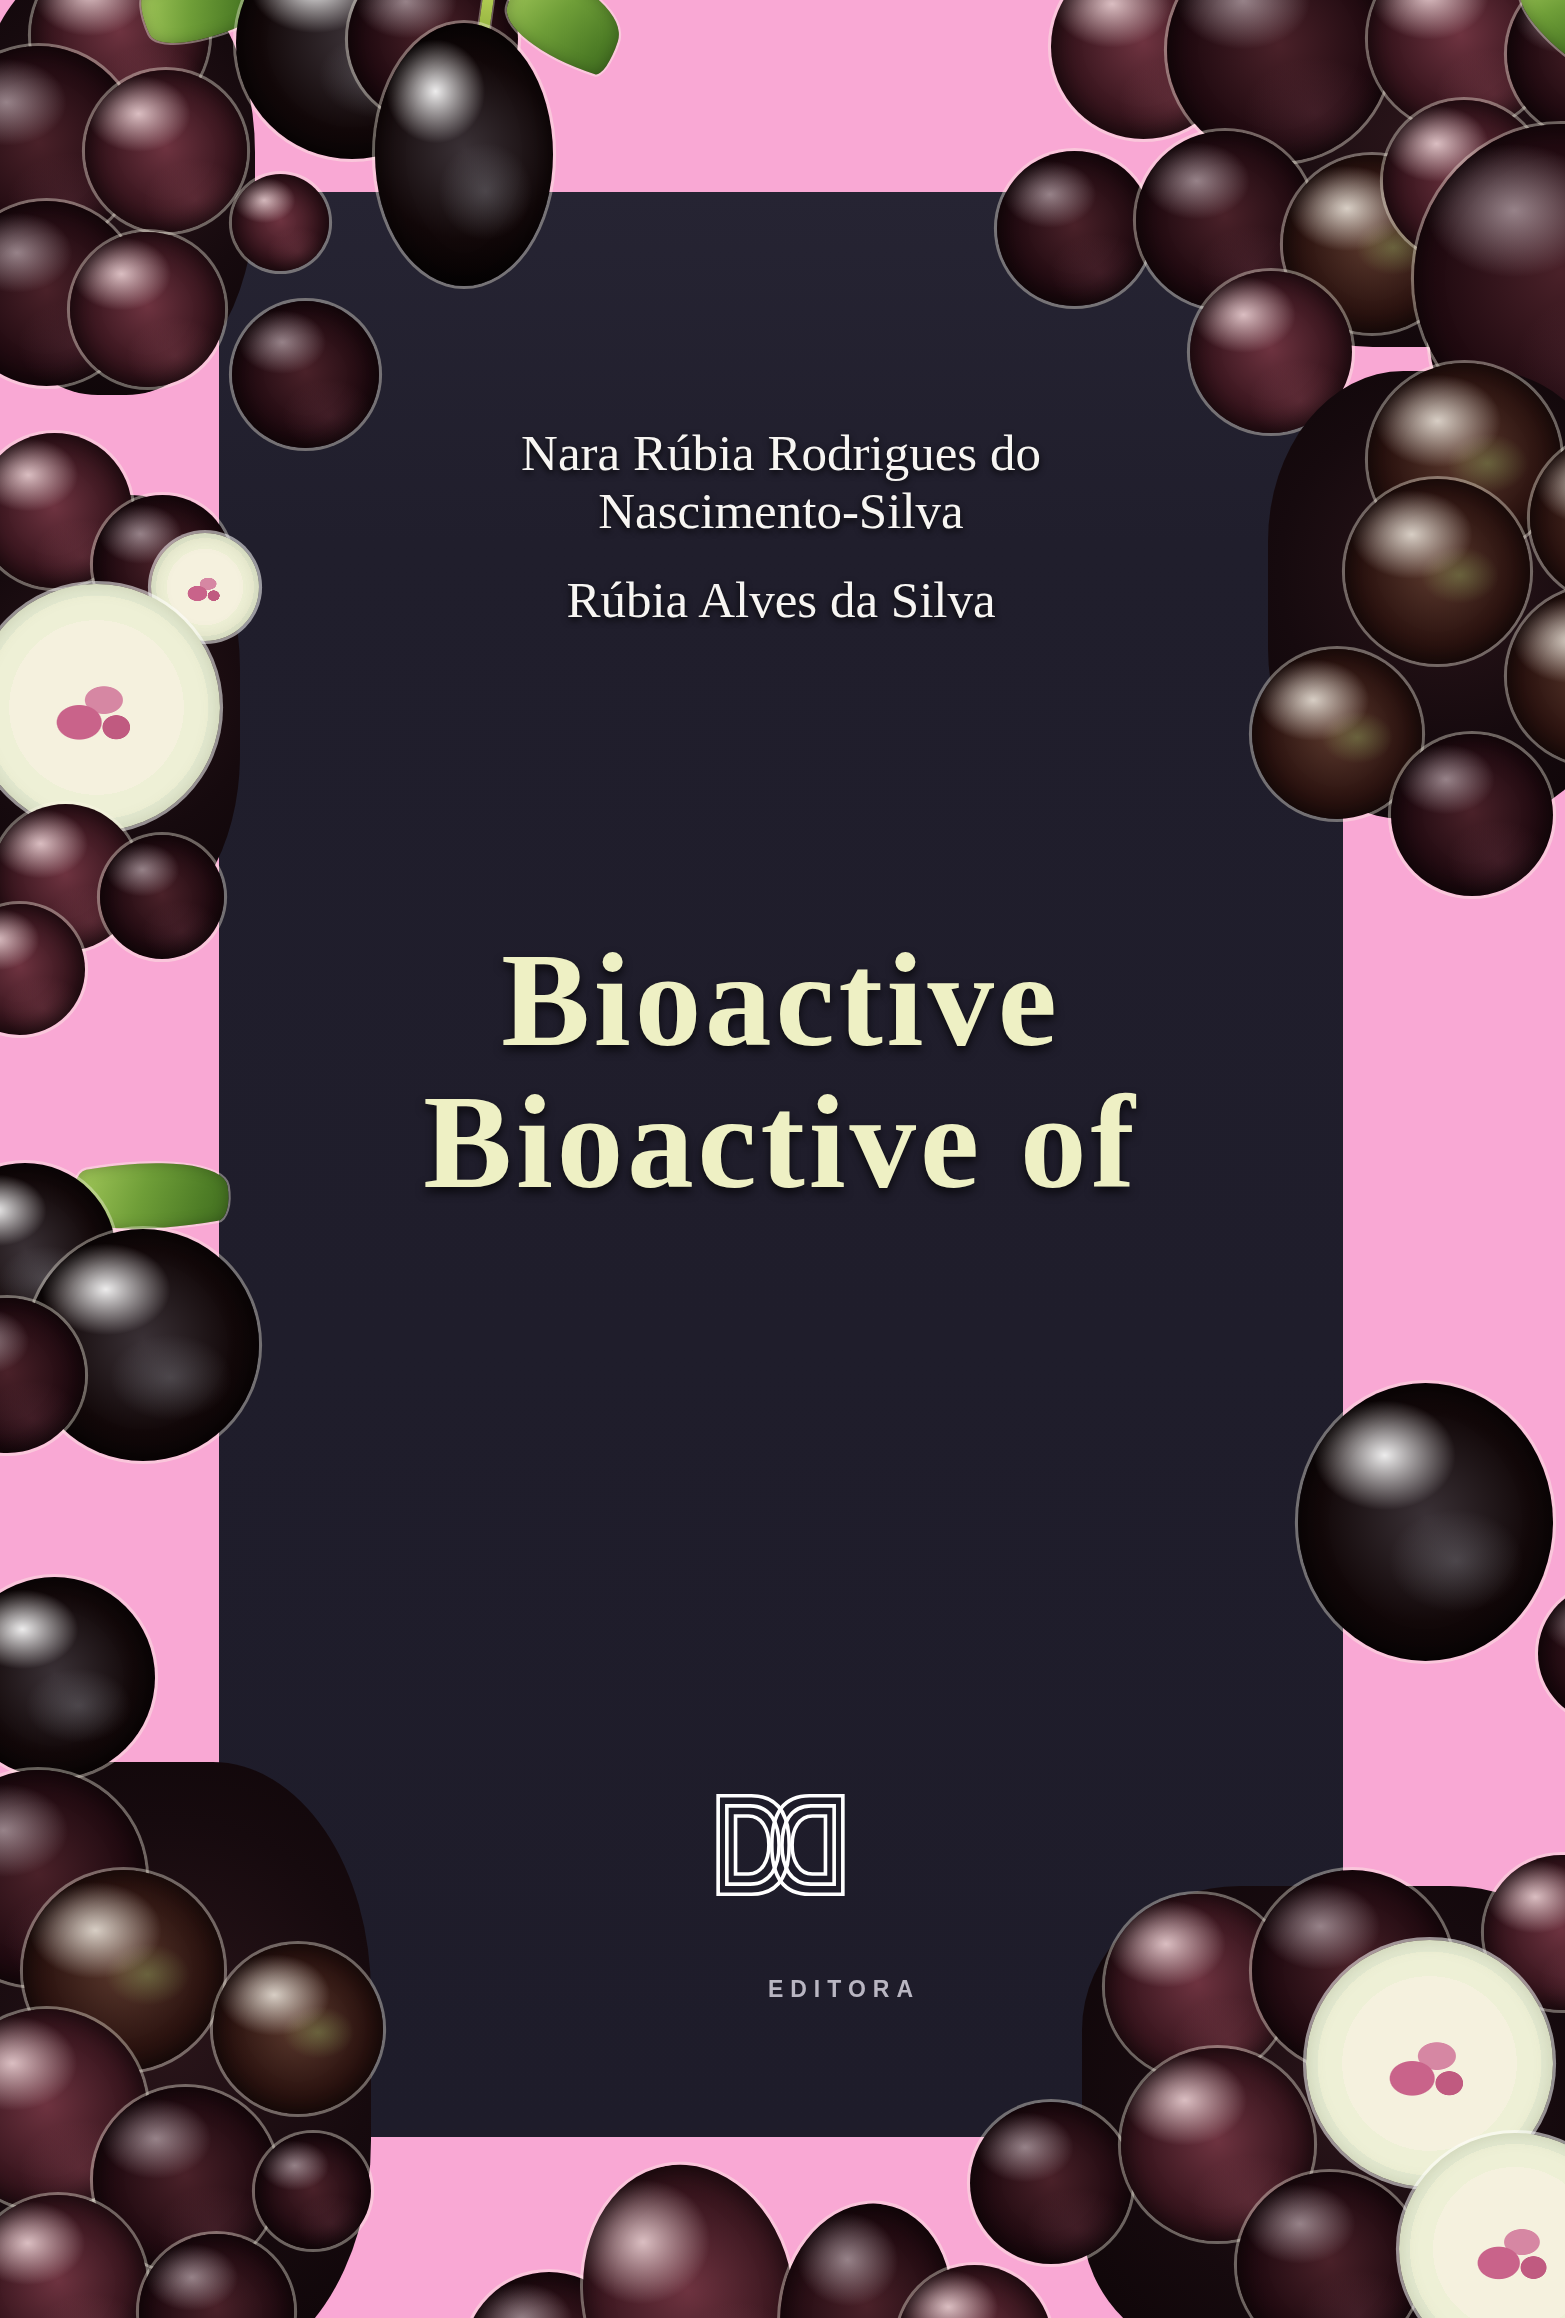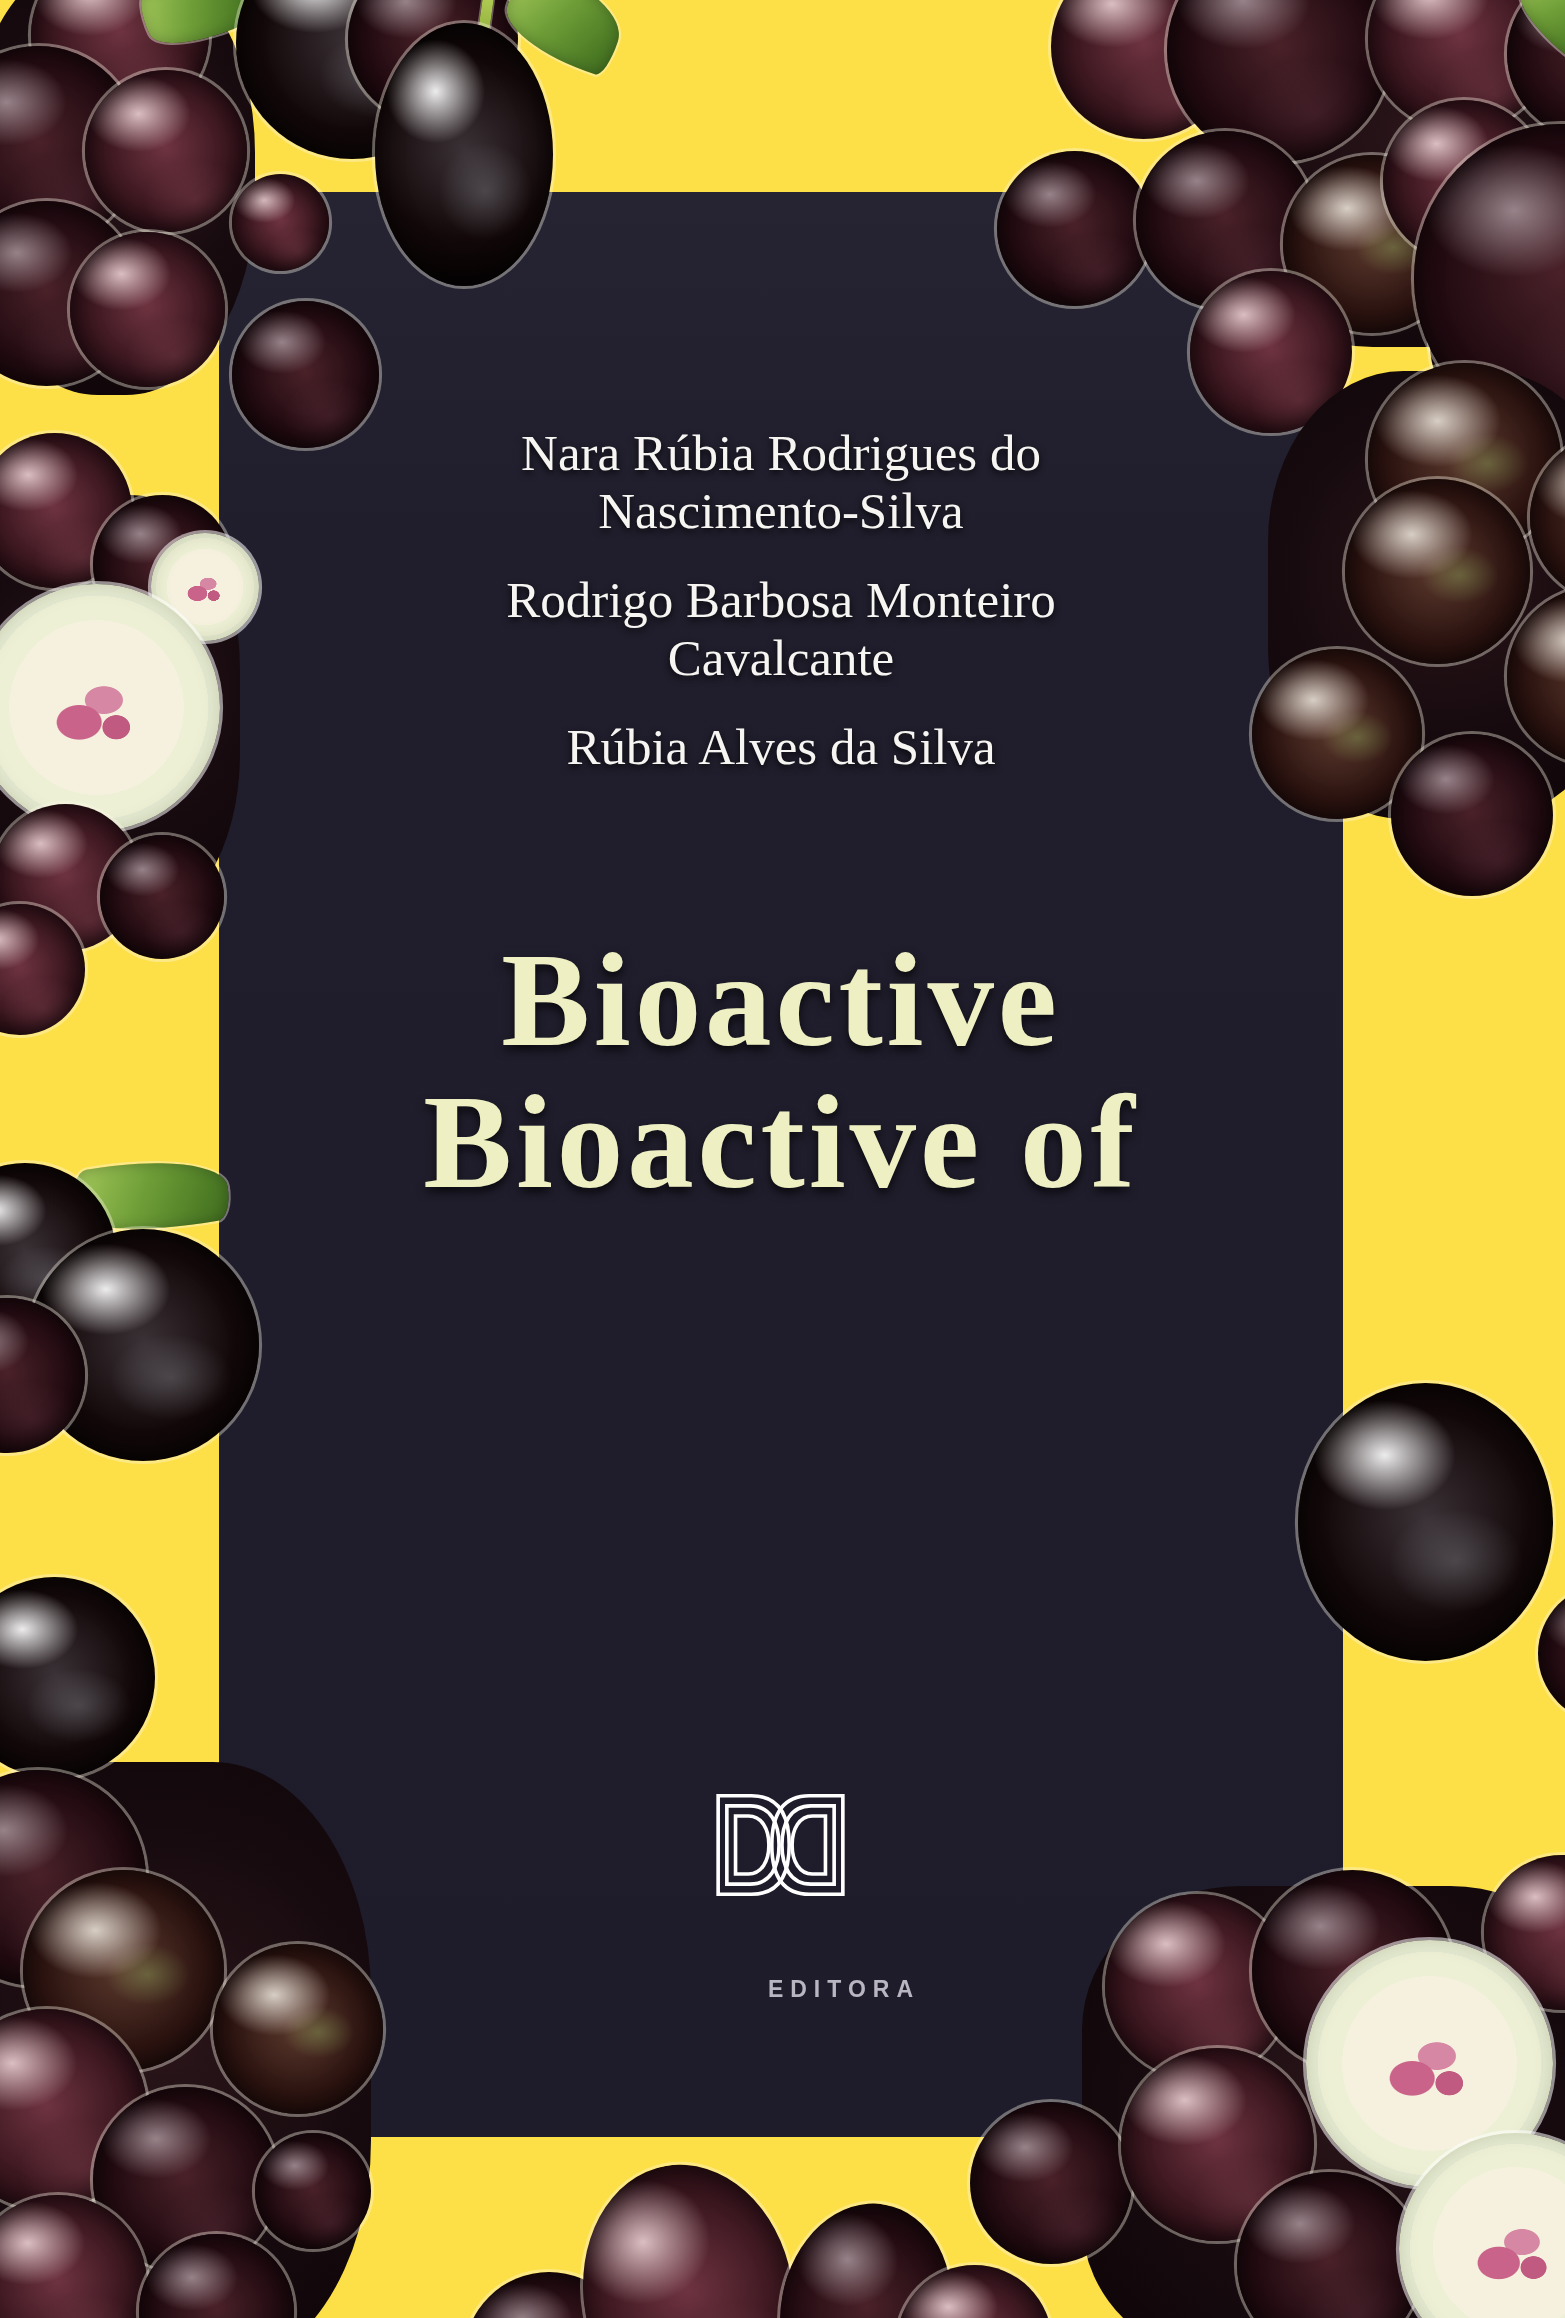--- a/index.html
+++ b/index.html
@@ -1,19 +1,19 @@
 <!DOCTYPE html>
 <html style="font-size:12.4px"><head>
 <meta charset="utf-8">
 <style>
   html,body{margin:0;padding:0;background:#555;}
   .cover{
     position:relative;
     width:1565px;height:2319px;
-    background:#fde047;
+    background:#f9a8d4;
     overflow:hidden;
     font-family:"Liberation Serif", serif;
   }
   
   .panel{
     position:absolute;left:219px;top:192px;width:1124px;height:1945px;
     background:linear-gradient(180deg,#262433 0%,#201e2c 18%,#1e1c2a 100%);
     z-index:1;
   }
   
@@ -101,21 +101,20 @@
   }
 </style>
 </head>
 <body>
 
 <div class="cover">
 
   <div class="panel">
     <div class="authors">
       <p class="author">Nara Rúbia Rodrigues do Nascimento-Silva</p>
-      <p class="author">Rodrigo Barbosa Monteiro Cavalcante</p>
       <p class="author">Rúbia Alves da Silva</p>
     </div>
 
     <div class="title-block">
       <div>Bioactive</div>
       <div>Bioactive of</div>
     </div>
 
 
     <svg class="logo-mark" viewBox="0 0 200 160" fill="none" stroke="#ffffff" stroke-width="5">

